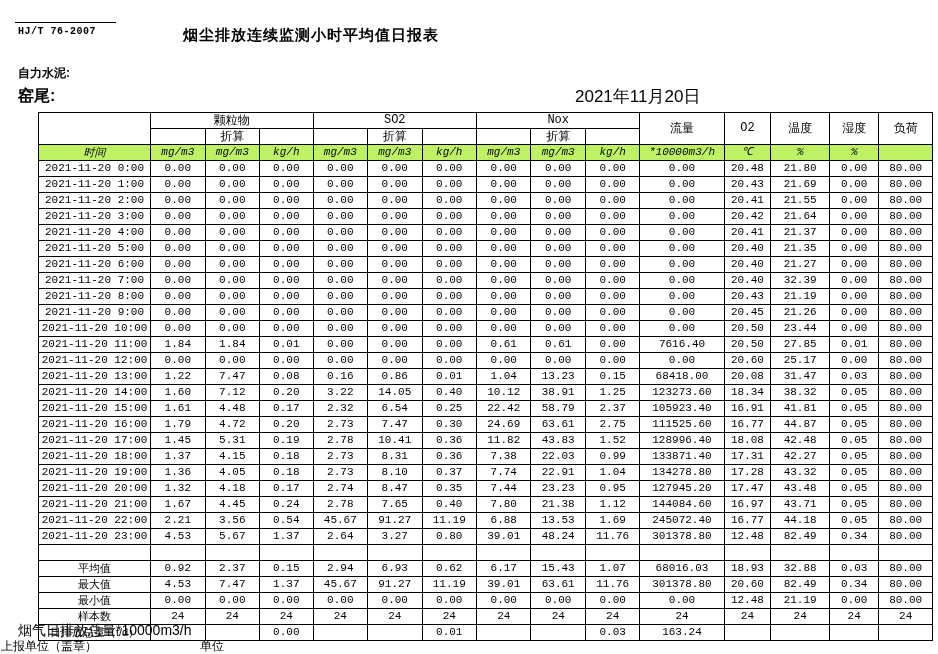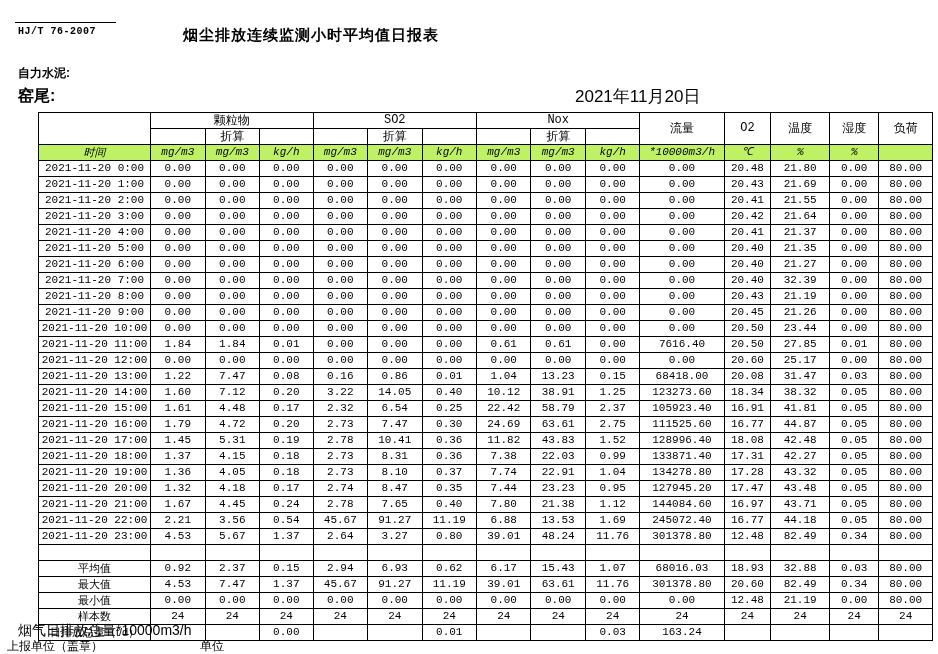--- a/index.html
+++ b/index.html
@@ -116,21 +116,21 @@
     height: 9px;
   }
   .footer-1 {
     position: absolute;
     left: 18px;
     top: 622px;
     font-size: 14px;
   }
   .footer-2 {
     position: absolute;
-    left: 7px;
+    left: 1px;
     top: 638px;
     font-size: 12px;
   }
   .footer-3 {
     position: absolute;
     left: 200px;
     top: 638px;
     font-size: 12px;
   }
   .cn { font-family: "Liberation Sans", sans-serif; }

